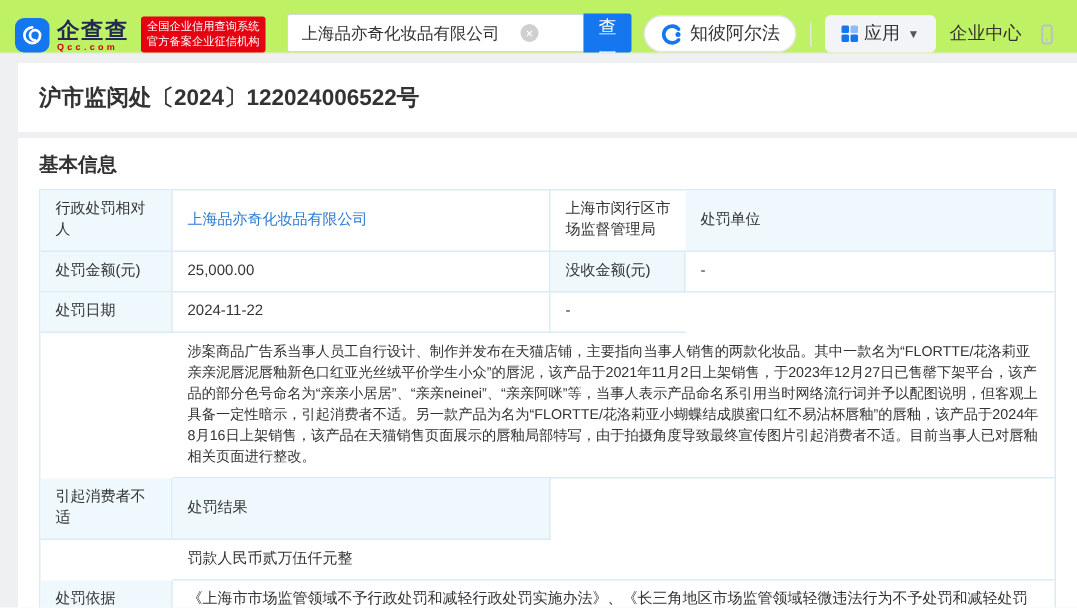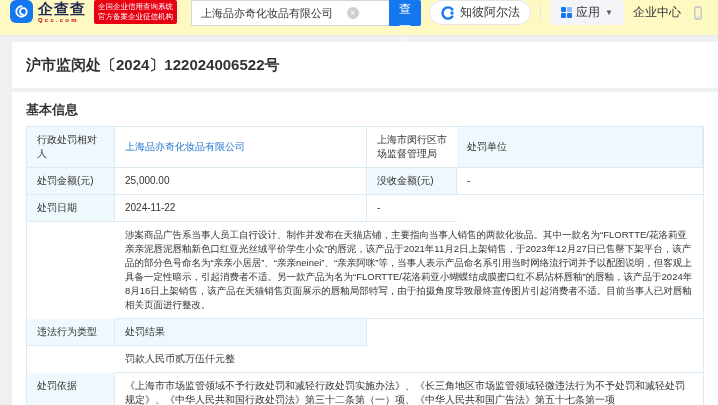--- a/index.html
+++ b/index.html
@@ -3,22 +3,22 @@
 <meta charset="utf-8">
 <style>
   html,body{margin:0;padding:0;}
   body{
     width:718px;height:405px;overflow:hidden;position:relative;
     background:#eef0f2;font-family:"Liberation Sans","DejaVu Sans",sans-serif;
     -webkit-font-smoothing:antialiased;
   }
   
   .topbar{
-    position:absolute;top:0;left:0;right:0;height:36px;background:#fef9c3;
-    border-bottom:1px solid #e9e9e9;display:flex;align-items:flex-start;
+    position:absolute;top:0;left:0;right:0;height:36px;background:#bef264;
+    border-bottom:1px solid #e9e9e9;display:flex;align-items:flex-end;
     padding:0 12px 0 10px;box-sizing:border-box;gap:8px;z-index:5;
   }
   .logo{display:flex;align-items:center;gap:5px;flex:none;}
   .logo-mark{
     width:23px;height:23px;border-radius:6px;background:#1477f0;color:#fff;
     display:flex;align-items:center;justify-content:center;flex:none;
   }
   .logo-texts{display:flex;flex-direction:column;line-height:1;}
   .logo-cn{font-size:15px;font-weight:bold;color:#222a52;letter-spacing:1px;}
   .logo-en{font-size:6px;color:#c40010;letter-spacing:2.2px;margin-top:1px;font-weight:bold;}
@@ -153,21 +153,21 @@
     <div class="c">25,000.00</div>
     <div class="c lab">没收金额(元)</div>
     <div class="c last-col">-</div>
 
     <div class="c lab">处罚日期</div>
     <div class="c">2024-11-22</div>
     <div class="c last-col">-</div>
 
     <div class="c span3 last-col top-align wrapcell facts-text">涉案商品广告系当事人员工自行设计、制作并发布在天猫店铺，主要指向当事人销售的两款化妆品。其中一款名为“FLORTTE/花洛莉亚亲亲泥唇泥唇釉新色口红亚光丝绒平价学生小众”的唇泥，该产品于2021年11月2日上架销售，于2023年12月27日已售罄下架平台，该产品的部分色号命名为“亲亲小居居”、“亲亲neinei”、“亲亲阿咪”等，当事人表示产品命名系引用当时网络流行词并予以配图说明，但客观上具备一定性暗示，引起消费者不适。另一款产品为名为“FLORTTE/花洛莉亚小蝴蝶结成膜蜜口红不易沾杯唇釉”的唇釉，该产品于2024年8月16日上架销售，该产品在天猫销售页面展示的唇釉局部特写，由于拍摄角度导致最终宣传图片引起消费者不适。目前当事人已对唇釉相关页面进行整改。</div>
 
-    <div class="c lab">违法行为类型</div>
+    <div class="c lab">引起消费者不适</div>
 
     <div class="c lab">处罚结果</div>
     <div class="c span3 last-col">罚款人民币贰万伍仟元整</div>
 
     <div class="c lab top-align">处罚依据</div>
     <div class="c span3 last-col top-align wrapcell">《上海市市场监管领域不予行政处罚和减轻行政处罚实施办法》、《长三角地区市场监管领域轻微违法行为不予处罚和减轻处罚规定》、《中华人民共和国行政处罚法》第三十二条第（一）项、《中华人民共和国广告法》第五十七条第一项</div>
 
   </div>
 </div>
 

